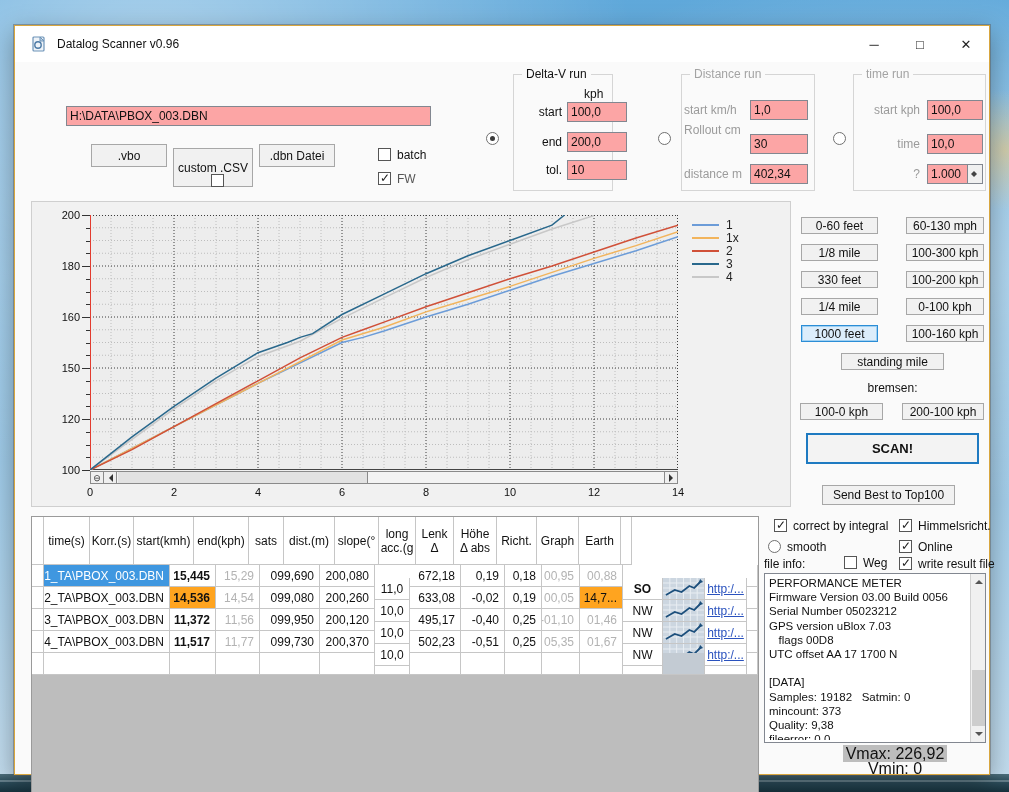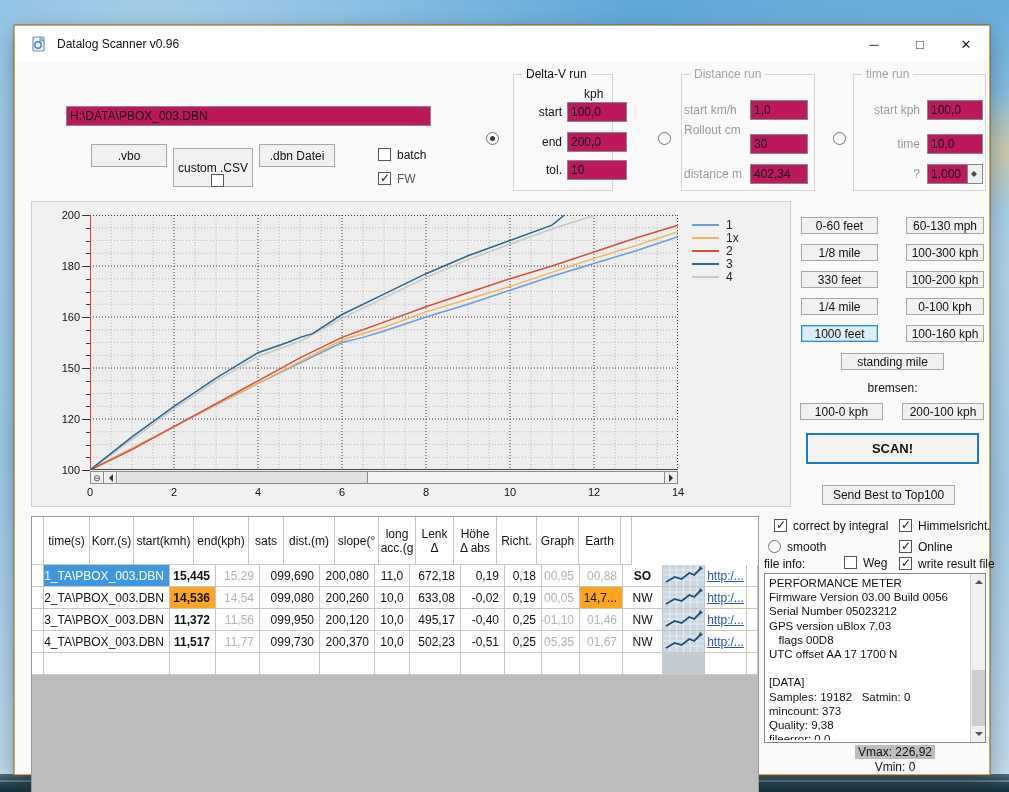--- a/index.html
+++ b/index.html
@@ -17,21 +17,21 @@
 
   .window { position:absolute; left:14px; top:25px; width:976px; height:750px;
     background:#fafafa; border:1px solid #d8a63e; outline:1px solid rgba(90,90,90,.45);
     box-shadow:0 8px 24px rgba(0,0,0,.35); }
   .titlebar { position:absolute; left:0; top:0; width:100%; height:36px; background:#ffffff; }
   .app-icon { position:absolute; left:15px; top:9px; width:18px; height:18px; }
   .title-text { position:absolute; left:42px; top:11px; font-size:12px; color:#111; }
   .wctl { position:absolute; top:0; width:46px; height:36px; display:flex; align-items:center; justify-content:center; font-size:13px; color:#222; }
   .wctl.min { right:92px; } .wctl.max { right:46px; } .wctl.close { right:0; }
 
-  .tfield { position:absolute; background:#be185d; border:1px solid #828790; font-size:12px; color:#111; padding:4px 3px; font-family:"Liberation Sans",sans-serif; }
+  .tfield { position:absolute; background:#fca5a5; border:1px solid #828790; font-size:12px; color:#111; padding:4px 3px; font-family:"Liberation Sans",sans-serif; }
   .btn { position:absolute; background:#f1f1f1; border:1px solid #a7a7a7; font-size:12px; color:#111;
     display:flex; align-items:center; justify-content:center; cursor:default; }
   .btn.hl { background:#dcedfb; border:1px solid #2b8dd6; box-shadow:0 0 0 1px #9fd0f2 inset; }
   .label { position:absolute; font-size:12px; color:#111; white-space:nowrap; }
   .label.gray { color:#9b9b9b; }
 
   .cb { position:absolute; width:13px; height:13px; background:#fff; border:1px solid #555; }
   .cb.checked::after { content:"✓"; position:absolute; left:1px; top:-2px; font-size:12px; color:#222; }
   .radio { position:absolute; width:13px; height:13px; background:#fff; border:1px solid #707070; border-radius:50%; }
   .radio.checked::after { content:""; position:absolute; left:3px; top:3px; width:5px; height:5px; border-radius:50%; background:#3c3c3c; }
@@ -74,32 +74,32 @@
   
   .finfo { position:absolute; left:749px; top:547px; width:222px; height:170px; background:#fff; border:1px solid #828790; }
   .finfo-text { position:absolute; left:4px; top:2px; right:17px; bottom:2px; font-size:11.5px; line-height:14.2px; color:#111; white-space:pre; overflow:hidden; }
   .vscroll { position:absolute; right:0; top:0; width:15px; height:100%; background:#f0f0f0; border-left:1px solid #d0d0d0; }
   .vs-up,.vs-dn { position:absolute; left:0; width:15px; height:15px; display:flex; align-items:center; justify-content:center; }
   .vs-up { top:0; } .vs-dn { bottom:0; }
   .tri-u { width:0; height:0; border:4px solid transparent; border-bottom-color:#555; margin-top:-3px; }
   .tri-d { width:0; height:0; border:4px solid transparent; border-top-color:#555; margin-bottom:-3px; }
   .vs-thumb { position:absolute; left:1px; top:96px; width:13px; height:56px; background:#cdcdcd; }
 
-  .vstat { position:absolute; width:160px; text-align:center; font-size:12px; color:#111; }
+  .vstat { position:absolute; width:160px; text-align:center; font-size:16px; color:#111; }
   .vstat .hl { background:#bdbdbd; padding:0 3px; }
 
   
   .tablebox { position:absolute; left:16px; top:490px; width:728px; height:282px; background:#fff; border:1px solid #9a9a9a; overflow:hidden; }
   .trow { display:flex; }
   .tcell { border-right:1px solid #c6c6c6; border-bottom:1px solid #c6c6c6; font-size:12px; color:#111;
     display:flex; align-items:center; overflow:hidden; white-space:pre-line; flex:none; }
   .tcell.head { justify-content:center; text-align:center; line-height:14px; }
   .tcell.head.name { justify-content:flex-start; padding-left:10px; }
   .tcell.num { justify-content:flex-end; padding-right:5px; }
-  .tcell.ctr { justify-content:center; }
+  .tcell.ctr { justify-content:center;margin-top:13px; }
   .tcell.grayv { color:#b3b3b3; justify-content:flex-end; padding-right:5px; }
   .tcell.bold { font-weight:bold; }
   .tcell.sel { background:#3f97e0; color:#fff; }
   .tcell.orange { background:#ffa41f; color:#111; }
   .tcell .link { color:#2a52be; text-decoration:underline; font-size:12px; }
   .tfill { position:absolute; left:0; right:0; bottom:0; background:#bdbdbd; }
 </style>
 </head>
 <body>
 

